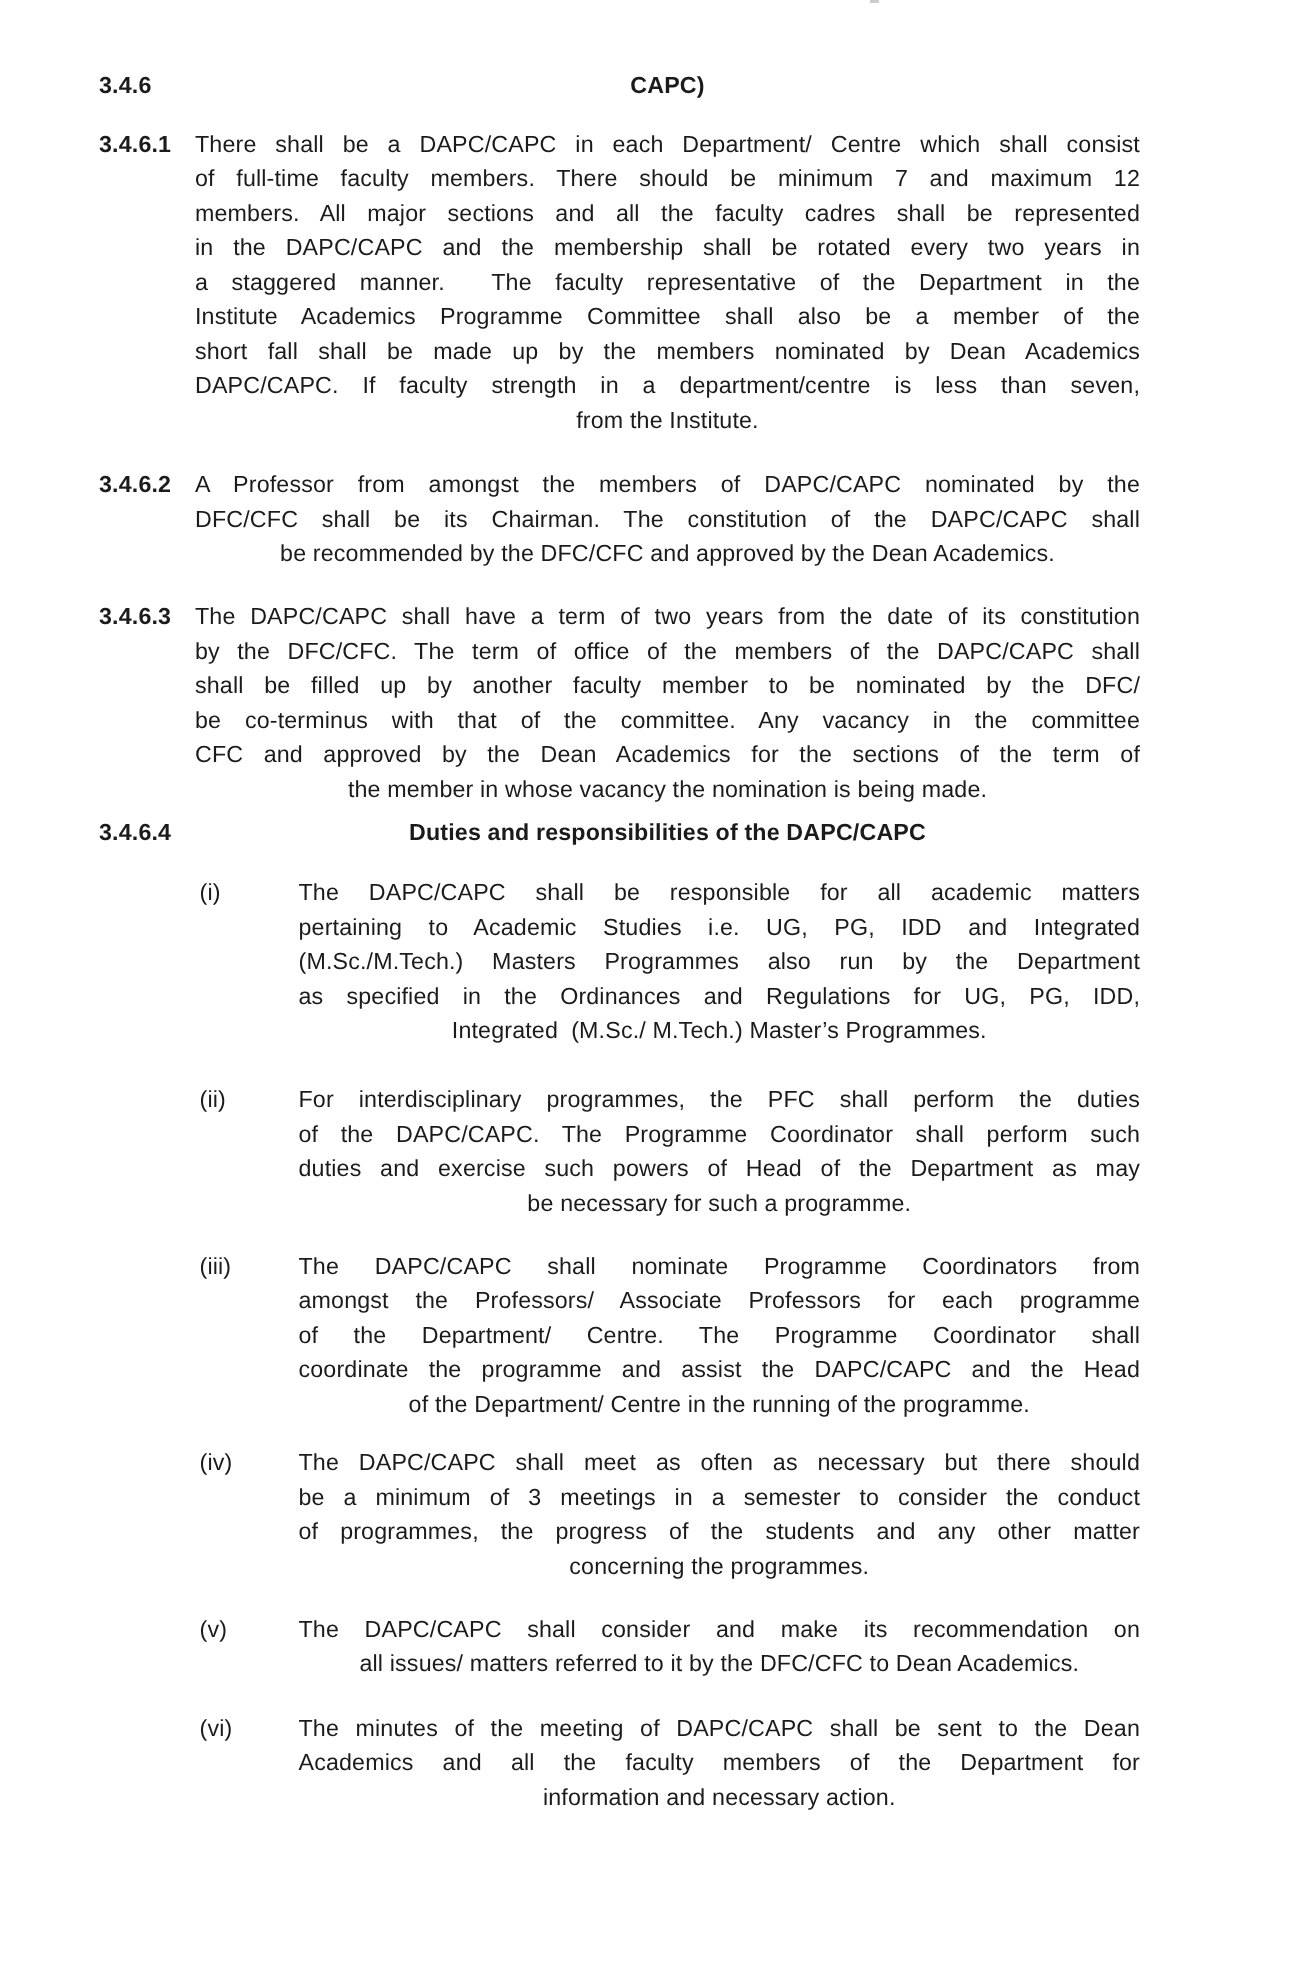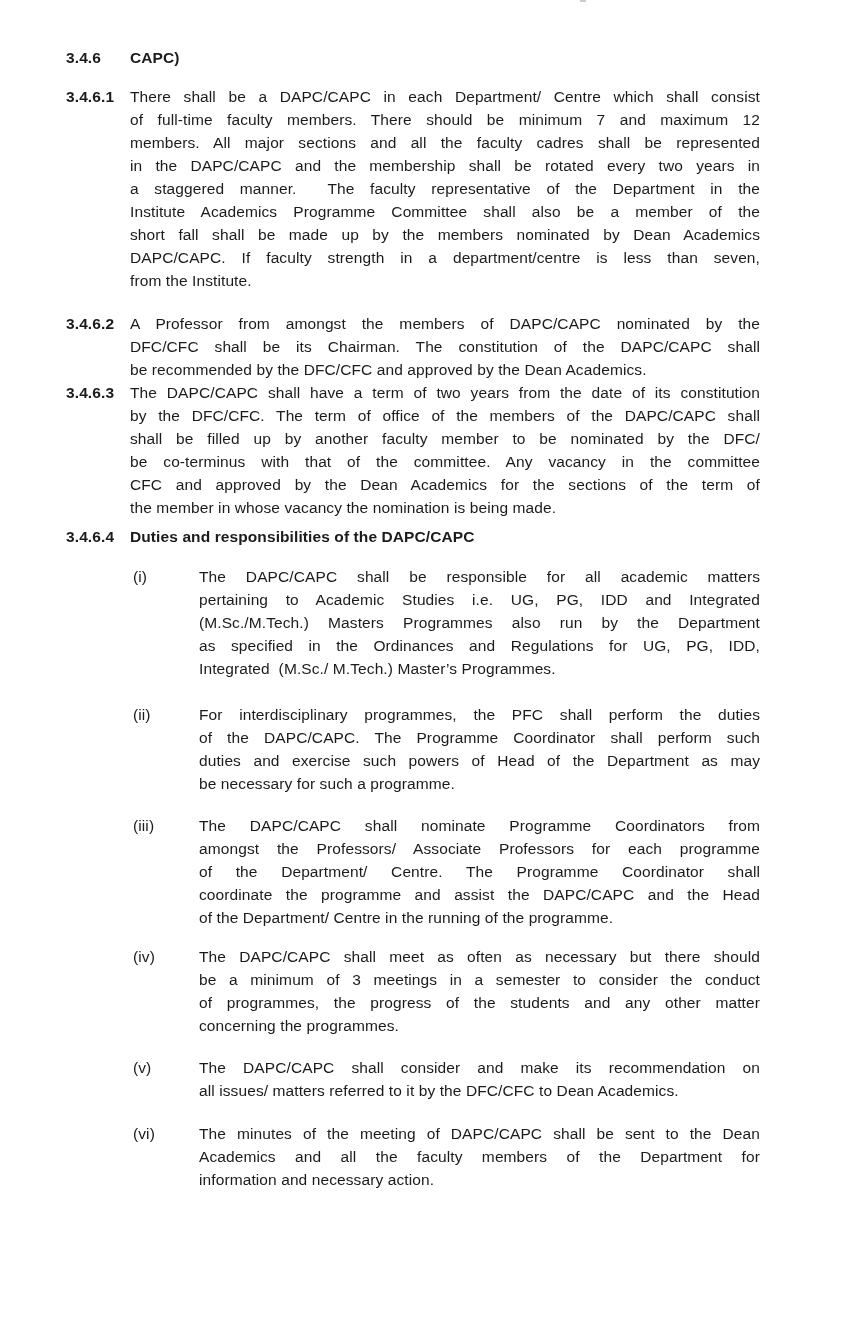--- a/index.html
+++ b/index.html
@@ -42,26 +42,26 @@
     font-weight: 700;
   }
   .marker {
     position: absolute;
     left: 67px;
     top: 0;
   }
   .body { margin-left: 64px; }
   .list-item .body { margin-left: 133px; }
   .heading .body, .subheading .body { font-weight: 700; }
-  .line { text-align: left; min-height: 23px; }
+  .line { text-align: center; min-height: 23px; }
   .line.just { text-align: justify; text-align-last: justify; }
   
   [data-sec="0"]  { margin-bottom: 16px; }
   [data-sec="1"]  { margin-bottom: 20px; }
-  [data-sec="2"]  { }
+  [data-sec="2"]  { margin-bottom: 19px; }
   [data-sec="3"]  { margin-bottom: 6px;  }
   [data-sec="4"]  { margin-bottom: 17px; }
   [data-sec="5"]  { margin-bottom: 23px; }
   [data-sec="6"]  { margin-bottom: 19px; }
   [data-sec="7"]  { margin-bottom: 16px; }
   [data-sec="8"]  { margin-bottom: 19px; }
   [data-sec="9"]  { margin-bottom: 20px; }
   [data-sec="10"] { margin-bottom: 0;    }
 </style>
 </head>

